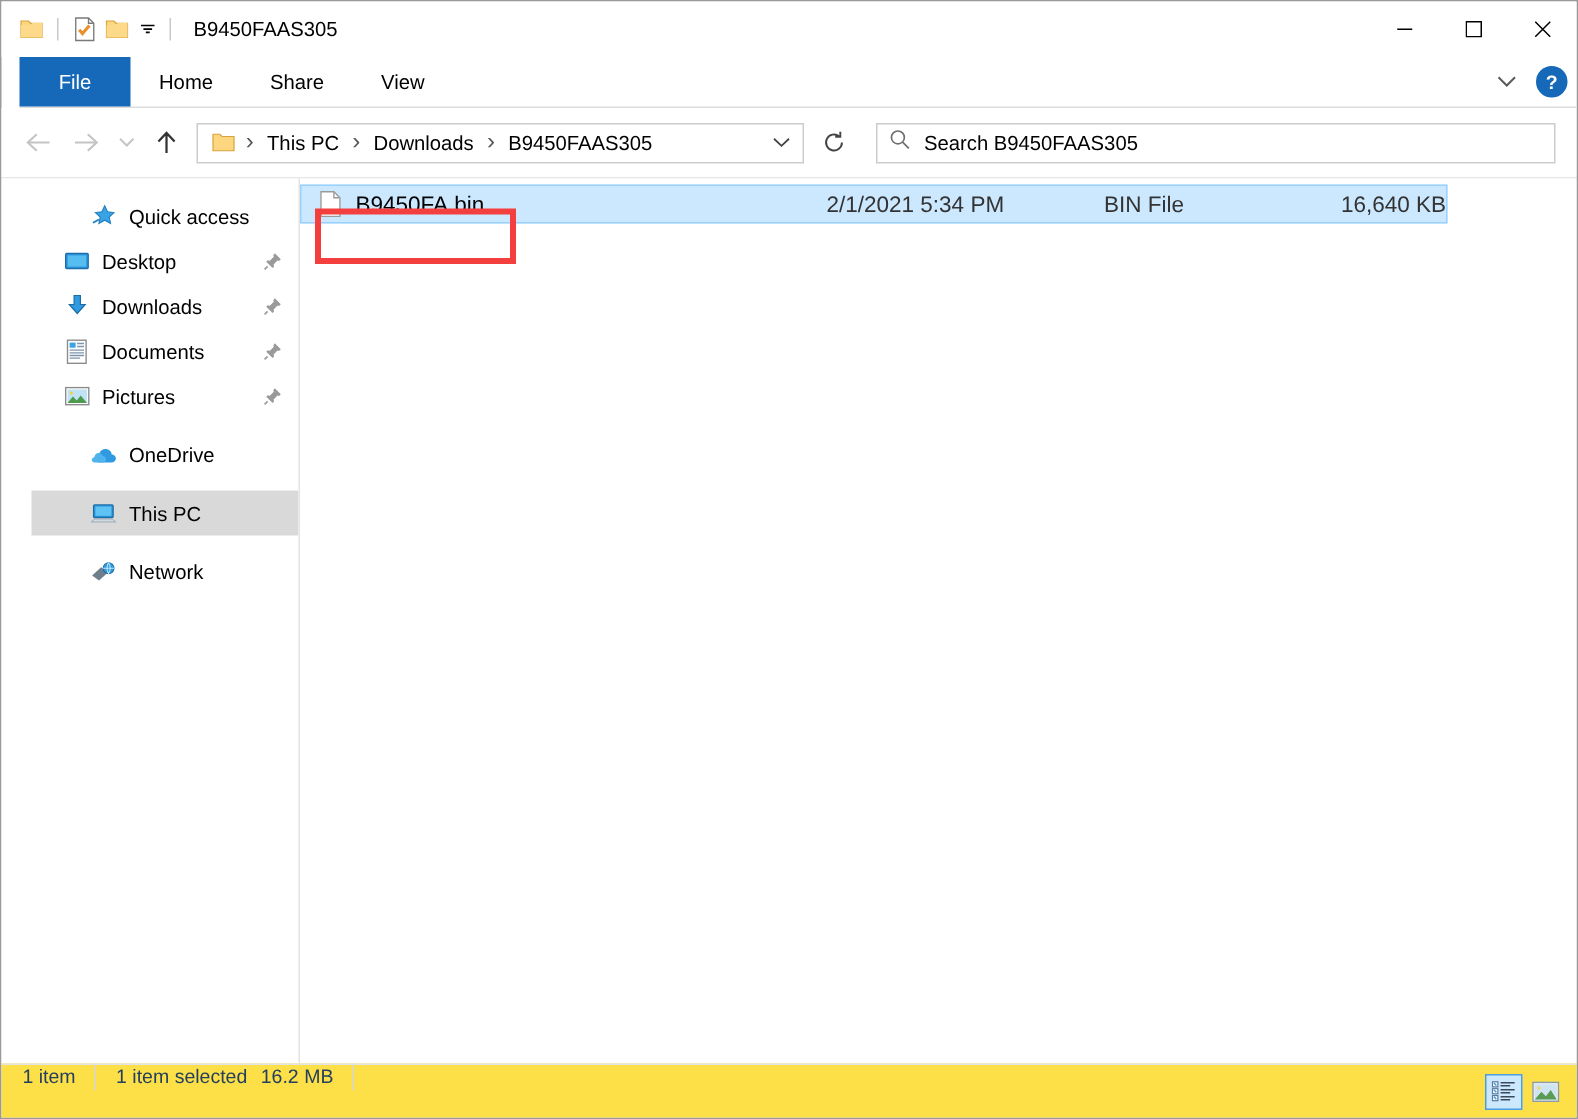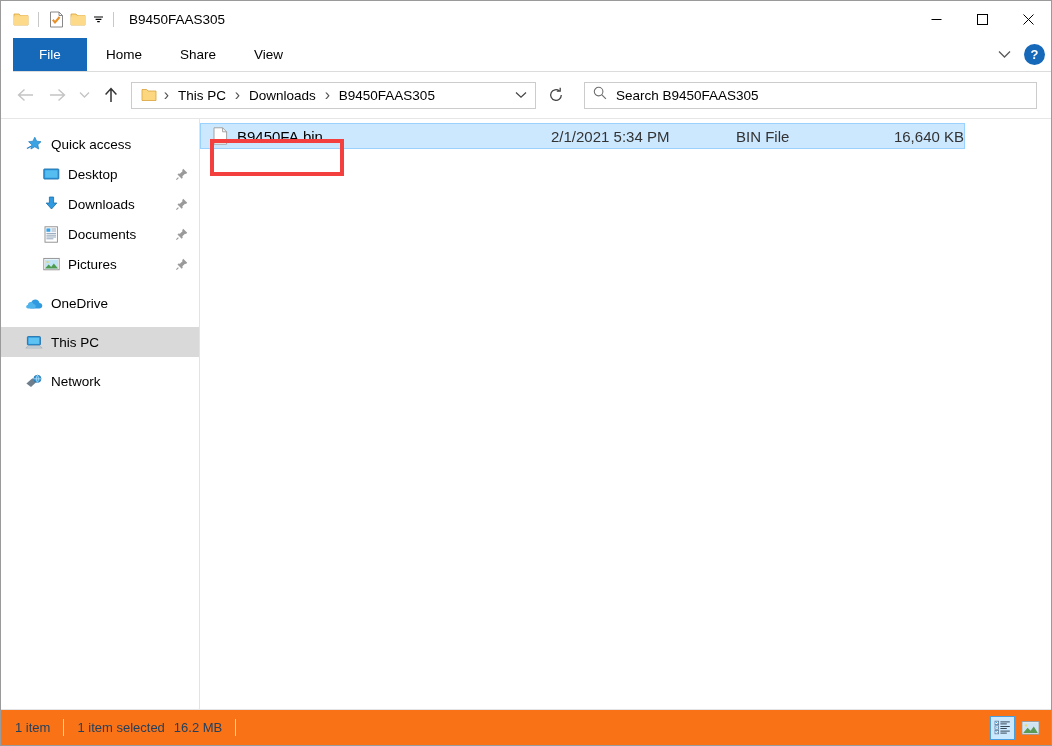--- a/index.html
+++ b/index.html
@@ -244,21 +244,21 @@
   .nav-item {
     height: 30px;
     display: flex;
     align-items: center;
     font-size: 13.5px;
     color: #000000;
     cursor: default;
     position: relative;
     padding-right: 10px;
   }
-  .nav-item.level0 { padding-left: 24px; }
+  .nav-item.level0 { padding-left: 39px; margin-left: 20px; }
   .nav-item.level1 { padding-left: 41px; }
   .nav-item.selected { background: #d9d9d9; }
   .nav-icon {
     width: 18px;
     height: 18px;
     display: flex;
     align-items: center;
     justify-content: center;
     margin-right: 8px;
     flex: 0 0 18px;
@@ -365,23 +365,22 @@
     pointer-events: none;
     box-sizing: border-box;
   }
 
   
   .statusbar {
     height: 35px;
     min-height: 35px;
     border-top: 1px solid #e3e3e3;
     display: flex;
-    align-items: center;
     padding: 0 8px 0 14px;
-    background: #f97316;
+    background: #fde047;
     position: relative;
   }
   .status-text {
     font-size: 13px;
     color: #24405e;
     white-space: nowrap;
   }
   .status-sep {
     width: 1px;
     height: 17px;

